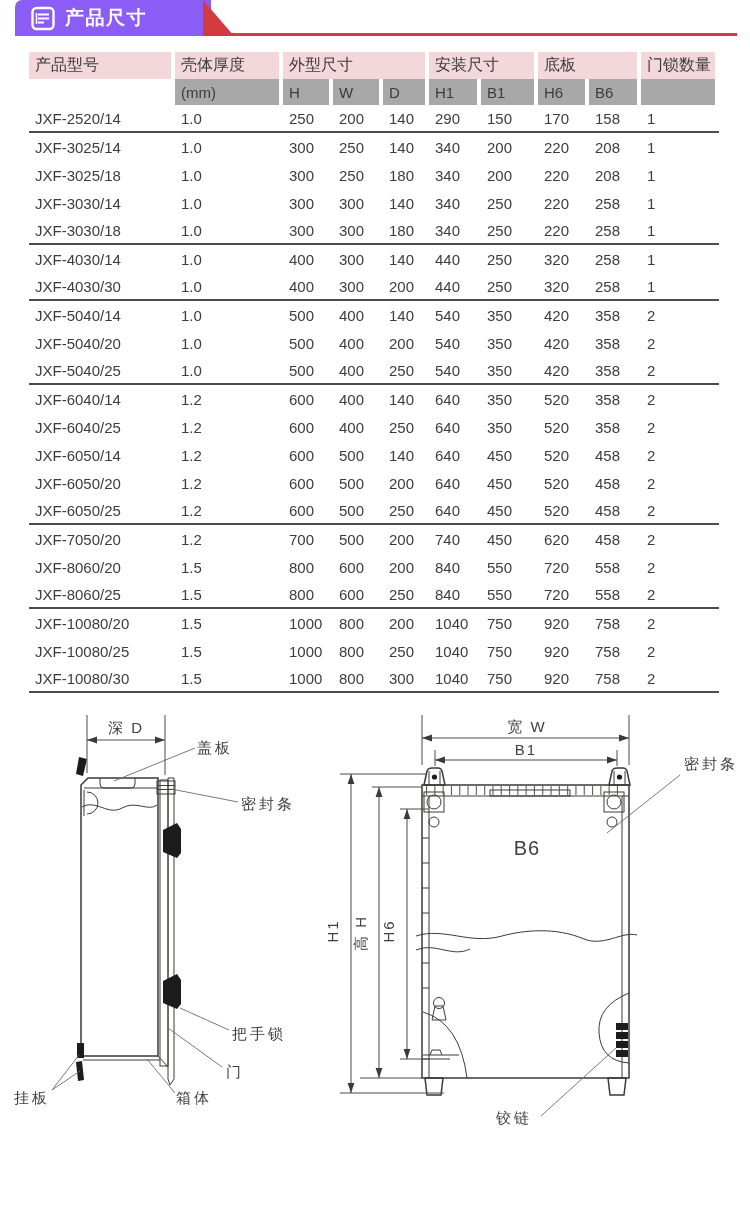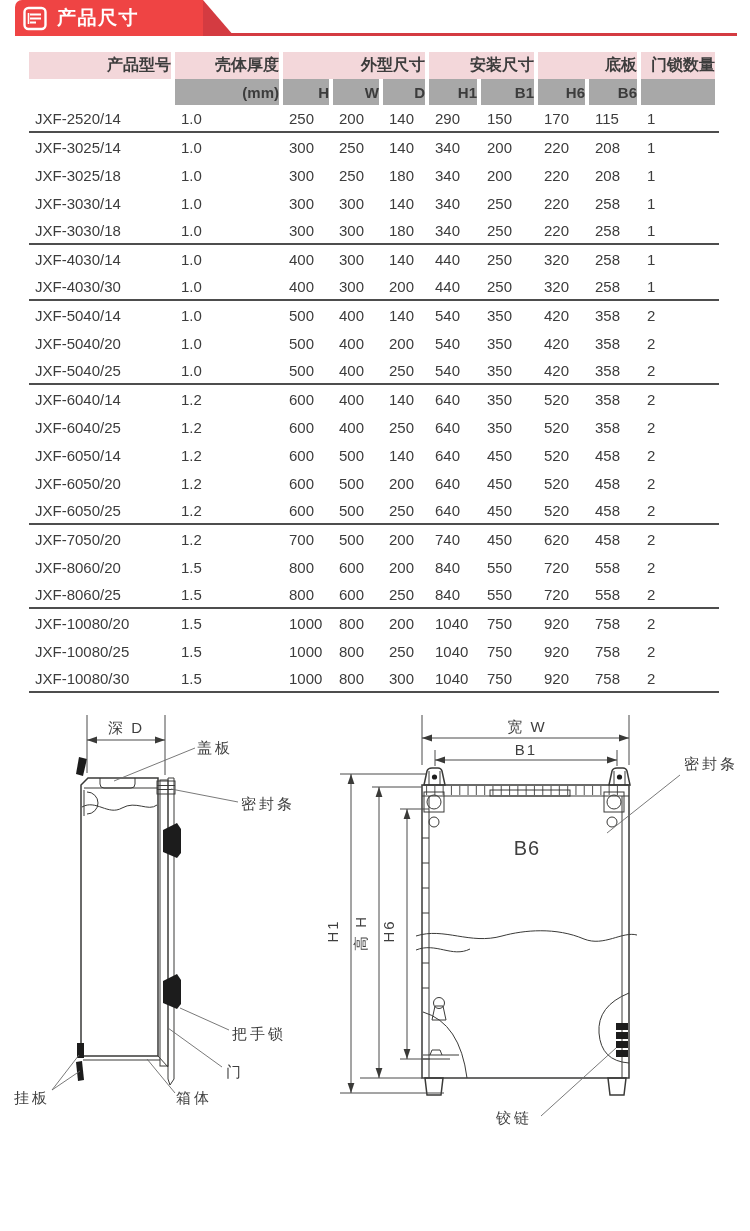--- a/index.html
+++ b/index.html
@@ -4,31 +4,31 @@
 <style>
   html,body{margin:0;padding:0;}
   body{
     width:750px;height:1231px;background:#fff;overflow:hidden;
     font-family:"Liberation Sans","DejaVu Sans",sans-serif;color:#3c3c3c;
     -webkit-font-smoothing:antialiased;
   }
   
   .banner{position:relative;height:36px;}
   .banner-underline{position:absolute;left:15px;top:33px;width:722px;height:3px;background:#d43b41;}
-  .banner-main{position:absolute;left:15px;top:0;width:188px;height:36px;background:#ef4444;border-radius:7px 0 0 0;display:flex;align-items:center;}
+  .banner-main{position:absolute;left:15px;top:0;width:188px;height:36px;background:#8b5cf6;border-radius:7px 0 0 0;display:flex;align-items:center;padding-left:8px;}
   .banner-slant{position:absolute;left:203px;top:0;width:31px;height:36px;background:#d43b41;clip-path:polygon(0 0,100% 100%,0 100%);}
   .banner-icon{margin:0 8px 0 7px;display:block;}
   .banner-title{color:#fff;font-size:19px;font-weight:bold;letter-spacing:1.5px;}
   
   .spec-table-wrap{margin:16px 0 0 29px;}
   table{border-collapse:separate;border-spacing:0;table-layout:fixed;width:690px;}
   th,td{box-sizing:border-box;overflow:hidden;white-space:nowrap;}
-  thead th{font-weight:700;text-align:right;border-right:4px solid #fff;}
+  thead th{font-weight:400;text-align:left;border-right:4px solid #fff;}
   .hrow1 th{background:#f3d7da;font-size:16px;height:27px;padding:2px 0 2px 6px;}
-  .hrow2 th{background:#a8a8a8;font-size:15px;height:26px;padding:2px 0 2px 18px;margin-top:28px;}
+  .hrow2 th{background:#a8a8a8;font-size:15px;height:26px;padding:2px 0 2px 6px;margin-top:28px;}
   .hrow2 th.blank{background:#fff;}
   tbody td{font-size:15px;height:28px;padding:0 0 0 6px;}
   tbody tr.group-end td{border-bottom:2px solid #4d4d4d;}
   
   .diagram-svg{display:block;margin-top:10px;}
   .lbl{font-size:15px;fill:#3f3f3f;letter-spacing:3px;}
   .dimtxt{font-size:15px;fill:#3f3f3f;letter-spacing:2px;}
   .b6txt{font-size:20px;fill:#3f3f3f;letter-spacing:1px;}
   .oline{stroke:#3a3a38;stroke-width:1.5;fill:none;}
   .thin{stroke:#3a3a38;stroke-width:1;fill:none;}
@@ -92,21 +92,21 @@
     <tbody>
         <tr class="group-end">
           <td>JXF-2520/14</td>
           <td>1.0</td>
           <td>250</td>
           <td>200</td>
           <td>140</td>
           <td>290</td>
           <td>150</td>
           <td>170</td>
-          <td>115</td>
+          <td>158</td>
           <td>1</td>
         </tr>
         <tr>
           <td>JXF-3025/14</td>
           <td>1.0</td>
           <td>300</td>
           <td>250</td>
           <td>140</td>
           <td>340</td>
           <td>200</td>

